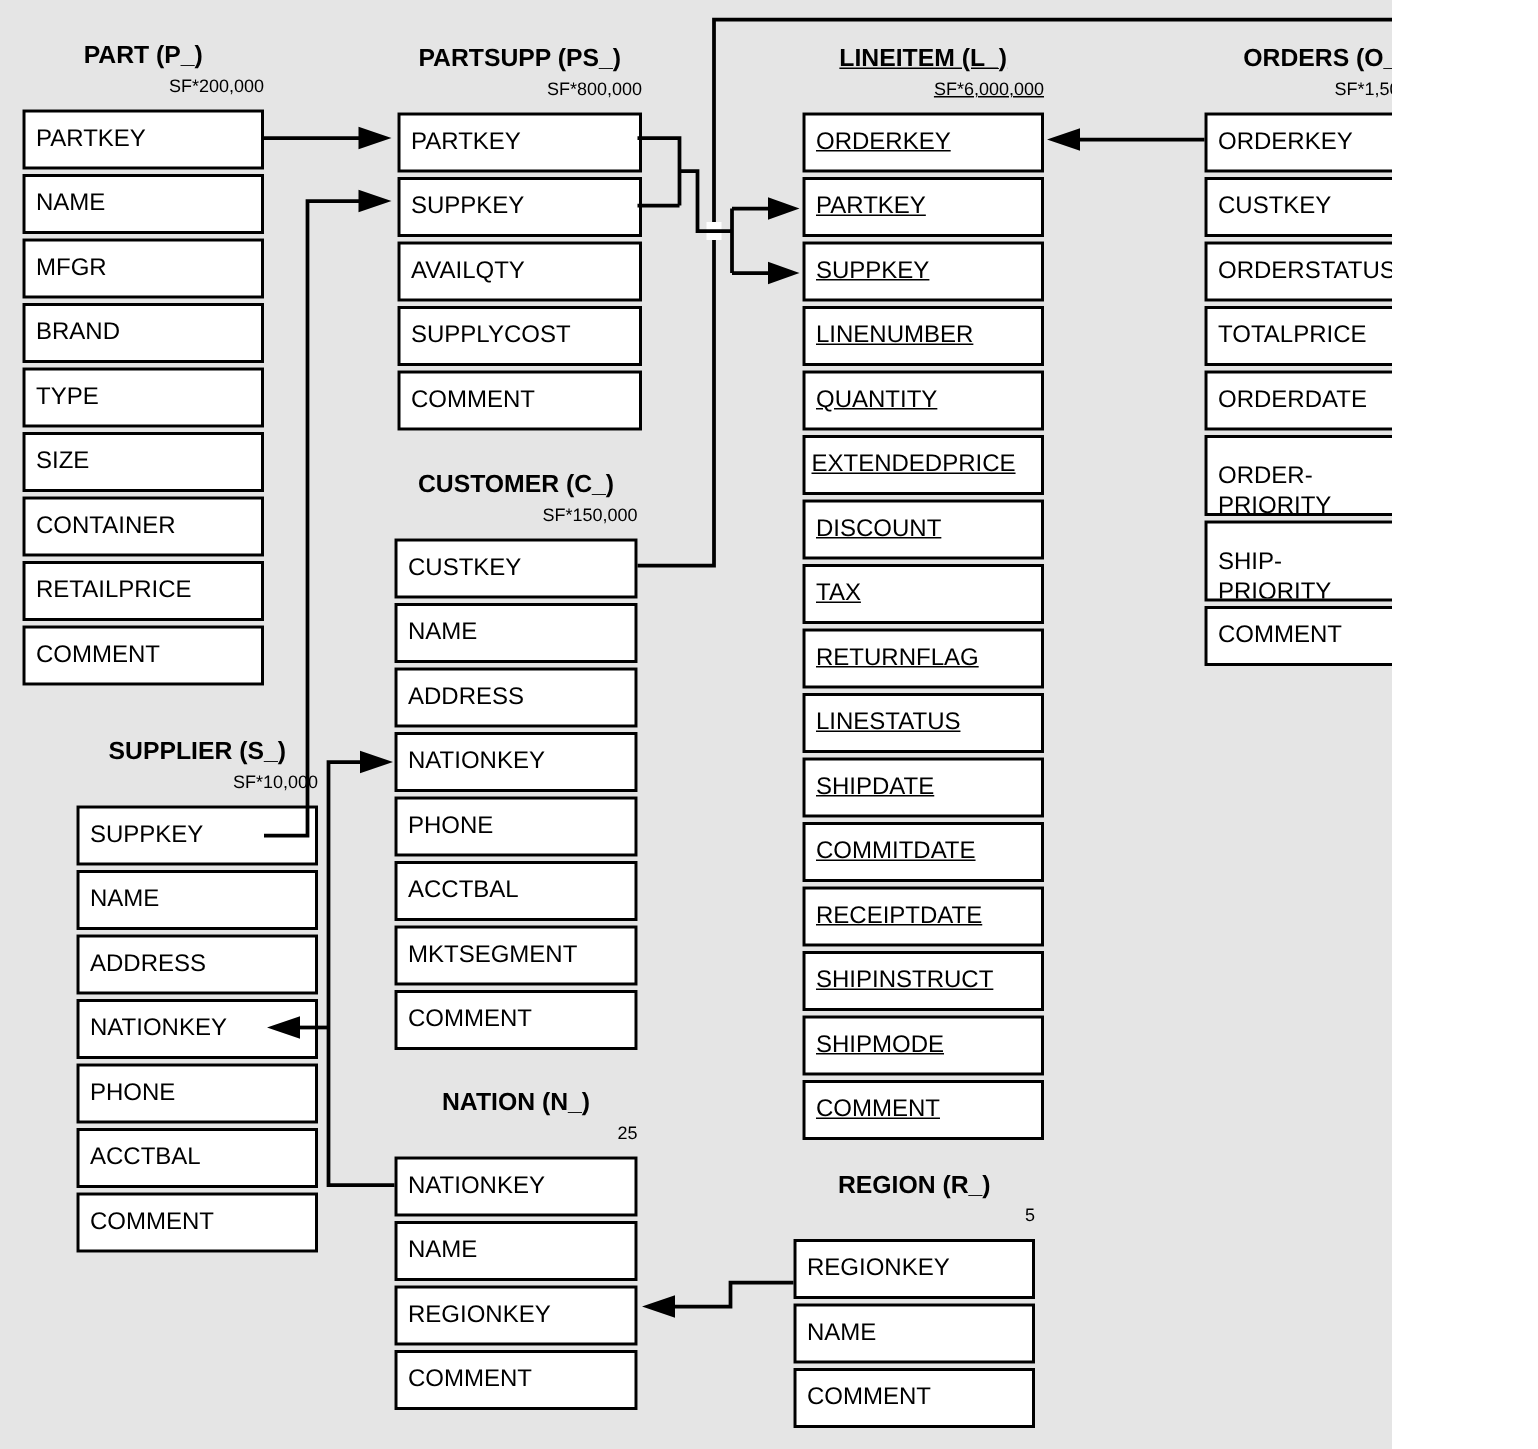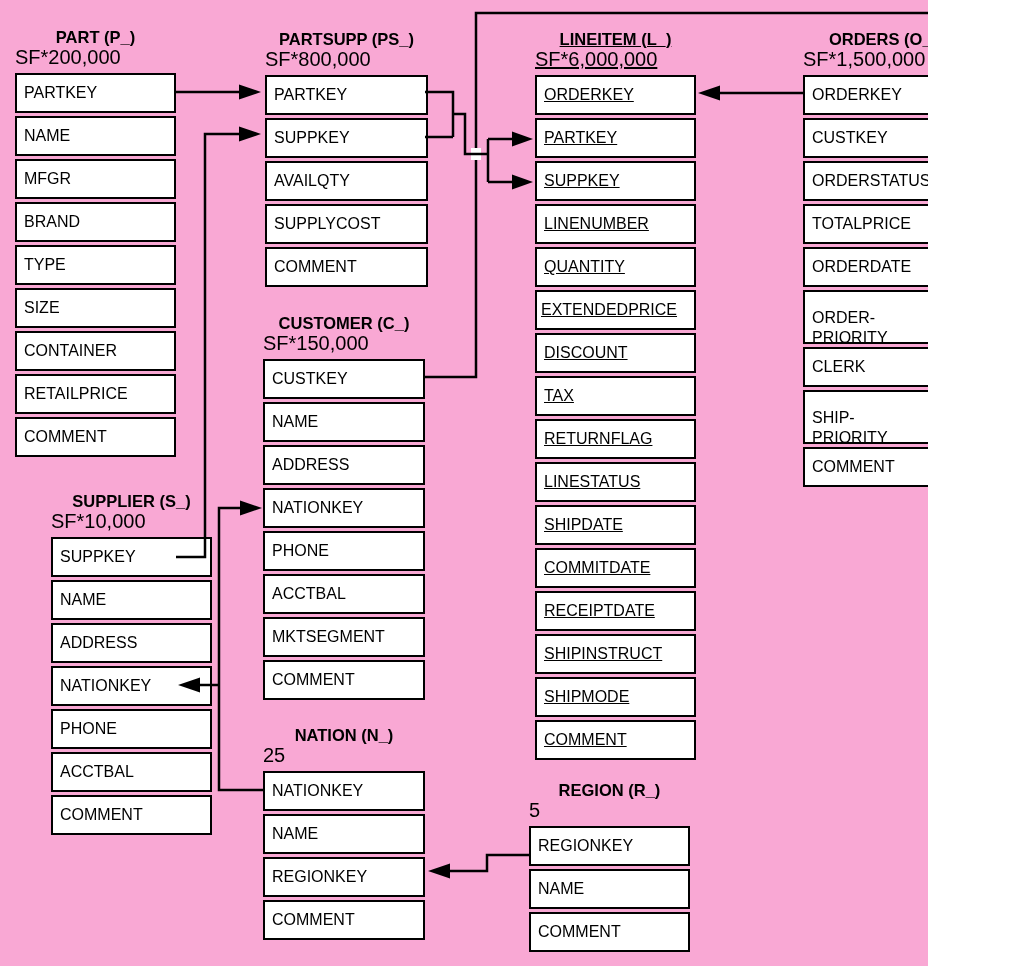--- a/index.html
+++ b/index.html
@@ -1,38 +1,38 @@
 <!DOCTYPE html>
 <html><head>
 <meta charset="utf-8">
 <style>
   html, body { margin: 0; padding: 0; background: #fff; }
   .canvas {
     position: relative;
     width: 928px;
     height: 966px;
-    background: #f9a8d4;
+    background: #e5e5e5;
     color: #000;
     font-family: "Liberation Sans", sans-serif;
     overflow: hidden;
   }
   .tbl { position: absolute; }
   .tbl-title {
     height: 20px;
     line-height: 19px;
     text-align: center;
     font-weight: bold;
     font-size: 16.5px;
     white-space: nowrap;
   }
   .tbl-sub {
     height: 25px;
     line-height: 19px;
-    text-align: left;
-    font-size: 20px;
+    text-align: right;
+    font-size: 12px;
     white-space: nowrap;
   }
   .row {
     box-sizing: border-box;
     height: 40px;
     margin-bottom: 3px;
     border: 2.5px solid #000;
     padding: 0 2px 0 7px;
     font-size: 16px;
     line-height: 35px;
@@ -106,21 +106,20 @@
   <div class="tbl" style="left:803px; top:30px; width:160px;">
     <div class="tbl-title">ORDERS (O_)</div>
     <div class="tbl-sub">SF*1,500,000</div>
     <div class="row">ORDERKEY</div>
     <div class="row">CUSTKEY</div>
     <div class="row">ORDERSTATUS</div>
     <div class="row">TOTALPRICE</div>
     <div class="row">ORDERDATE</div>
     <div class="row row-tall">ORDER-
 PRIORITY</div>
-    <div class="row">CLERK</div>
     <div class="row row-tall">SHIP-
 PRIORITY</div>
     <div class="row">COMMENT</div>
   </div>
 
   <div class="tbl" style="left:263px; top:314px; width:162px;">
     <div class="tbl-title">CUSTOMER (C_)</div>
     <div class="tbl-sub">SF*150,000</div>
     <div class="row">CUSTKEY</div>
     <div class="row">NAME</div>

